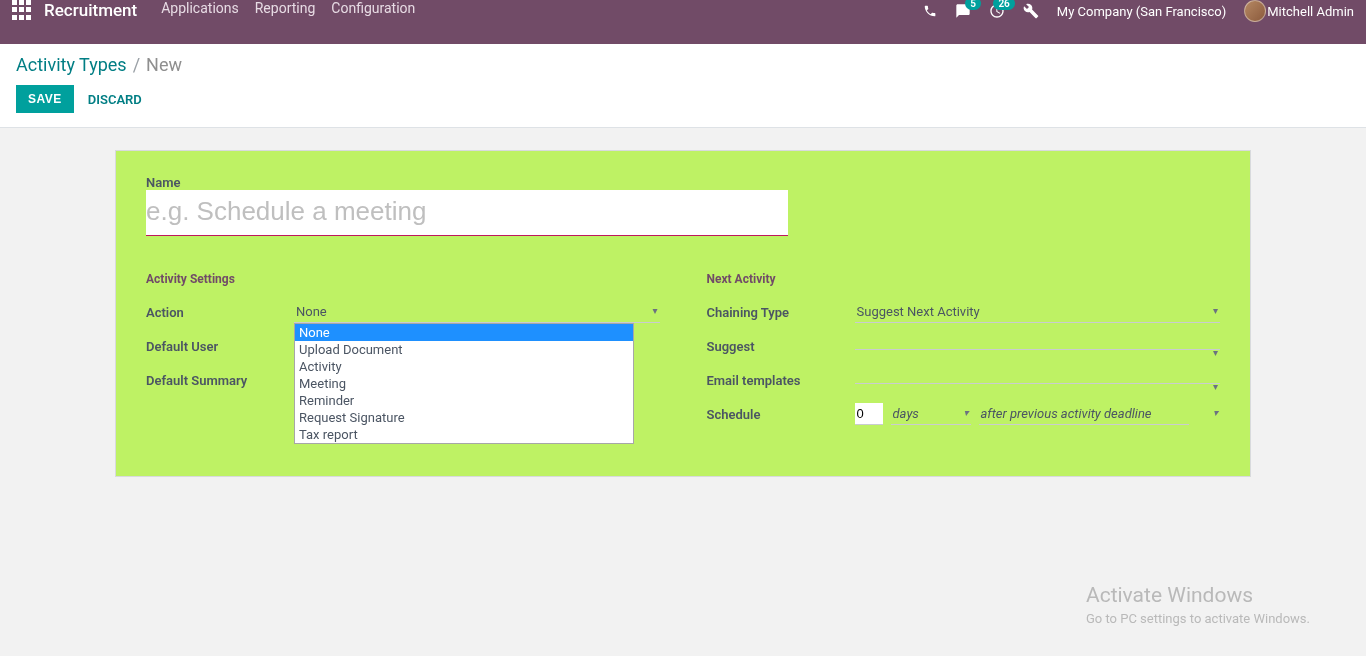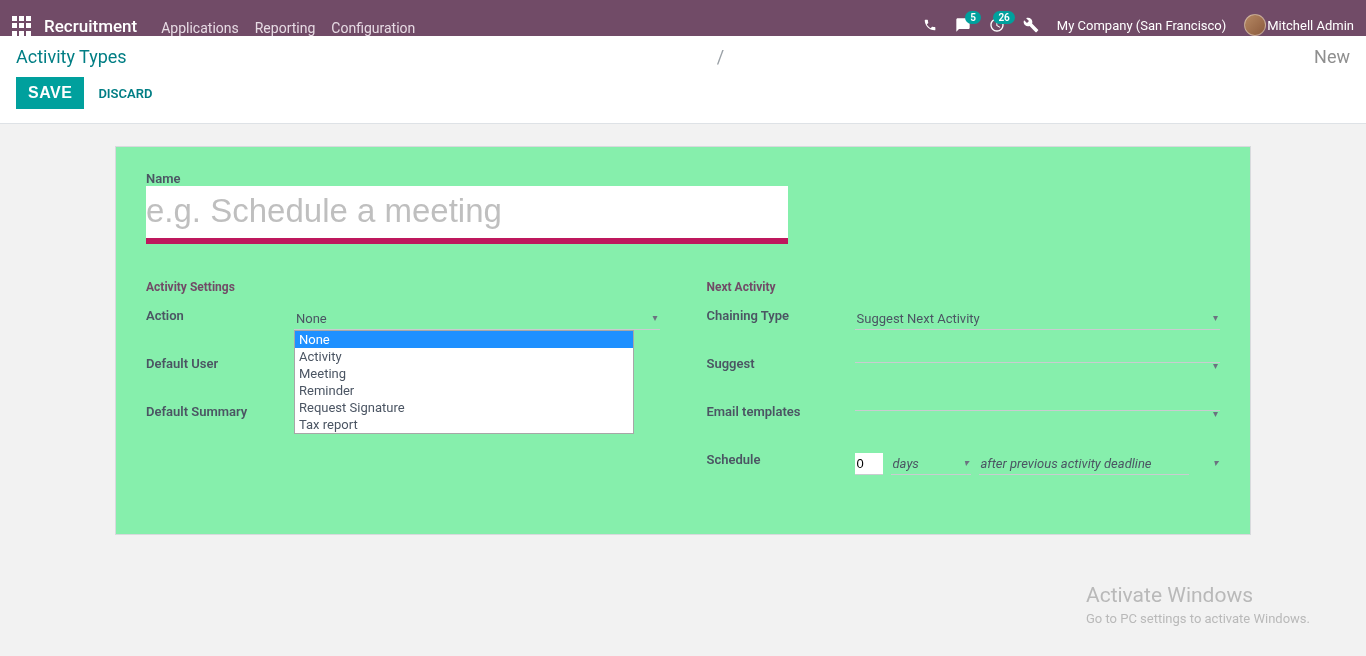--- a/index.html
+++ b/index.html
@@ -1,53 +1,53 @@
 <!DOCTYPE html>
 <html><head>
 <meta charset="utf-8">
 <style>
   * { box-sizing: border-box; margin: 0; padding: 0; }
   body { font-family: -apple-system, BlinkMacSystemFont, "Segoe UI", Roboto, Helvetica, Arial, sans-serif; font-size: 13px; background: #f2f2f2; color: #374151; width: 1366px; height: 656px; overflow: hidden; position: relative; }
 
   
-  .topnav { background: #714b67; height: 36px; display: flex; align-items: flex-end; color: #fff; padding: 0 12px; }
+  .topnav { background: #714b67; height: 44px; display: flex; align-items: flex-start; color: #fff; padding: 0 12px; }
   .apps-icon { width: 20px; height: 20px; display: inline-flex; flex-wrap: wrap; gap: 2px; margin-right: 12px; cursor: pointer; }
   .apps-icon span { width: 5px; height: 5px; background: #fff; }
   .brand { font-size: 17px; font-weight: 500; margin-right: 24px; }
   .nav-links { display: flex; gap: 16px; }
   .nav-links a { color: #e7dbe4; text-decoration: none; font-size: 14px; cursor: pointer; }
   .nav-right { margin-left: auto; display: flex; align-items: center; gap: 18px; }
   .icon-btn { color: #fff; cursor: pointer; display: flex; align-items: center; position: relative; }
   .badge { position: absolute; top: -6px; right: -10px; background: #00a09d; color: #fff; font-size: 10px; padding: 1px 5px; border-radius: 8px; font-weight: 600; }
   .company { font-size: 13px; color: #fff; cursor: pointer; }
   .user { display: flex; align-items: center; gap: 1px; cursor: pointer; }
   .avatar { width: 22px; height: 22px; border-radius: 50%; background: linear-gradient(135deg,#b58863,#8b5a3c); border:1px solid rgba(255,255,255,.4); }
 
   
   .header-area { background: #fff; padding: 10px 16px 14px; border-bottom: 1px solid #dee2e6; }
-  .breadcrumb { font-size: 18px; color: #017e84; display: flex; gap: 6px; align-items: center; margin-bottom: 10px; justify-content: space-between; }
+  .breadcrumb { font-size: 18px; color: #017e84; display: flex; gap: 6px; align-items: center; margin-bottom: 10px; }
   .breadcrumb .sep { color: #9aa0a6; }
   .breadcrumb .current { color: #8f8f8f; }
   .actions { display: flex; gap: 14px; align-items: center; }
-  .btn-primary { background: #00a09d; color: #fff; border: none; padding: 7px 12px; font-weight: 700; font-size: 16px; letter-spacing: .5px; cursor: pointer; }
+  .btn-primary { background: #00a09d; color: #fff; border: none; padding: 7px 12px; font-weight: 700; font-size: 12px; letter-spacing: .5px; cursor: pointer; }
   .btn-link { color: #017e84; font-weight: 600; font-size: 13px; cursor: pointer; }
 
   
   .sheet-wrap { padding: 22px 0; display: flex; justify-content: center; }
-  .sheet { background: #86efac; border: 1px solid #d8dadd; width: 1136px; padding: 24px 30px 34px; }
+  .sheet { background: #bef264; border: 1px solid #d8dadd; width: 1136px; padding: 24px 30px 34px; }
   .field-label { font-size: 13px; color: #6b7280; margin-bottom: 2px; }
   .field-label.name-label { font-weight: 600; color: #4b5563; margin-bottom: 0; }
-  .name-input { width: 642px; border: none; border-bottom: 6px solid #be185d; font-size: 33px; padding: 6px 0 8px; color: #999; outline: none; }
+  .name-input { width: 642px; border: none; border-bottom: 1px solid #be185d; font-size: 26px; padding: 6px 0 8px; color: #999; outline: none; }
   .name-input::placeholder { color: #bfbfbf; }
 
   .cols { display: flex; gap: 47px; margin-top: 36px; }
   .col { flex: 1; }
   .section-title { font-size: 12px; font-weight: 700; color: #714b67; margin-bottom: 14px; }
 
-  .row { display: flex; margin-bottom: 24px; min-height: 24px; }
+  .row { display: flex; align-items: center; margin-bottom: 10px; min-height: 24px; }
   .row .lbl { width: 148px; font-size: 13px; color: #4b5563; font-weight: 600; }
   .row .control { flex: 1; position: relative; }
   .sel { width: 100%; border: none; border-bottom: 1px solid #c9ccd0; font-size: 13px; padding: 3px 18px 3px 2px; color: #4b5563; background: transparent; cursor: pointer; }
   .sel-caret { position: absolute; right: 2px; top: 4px; font-size: 10px; color: #6b7280; pointer-events: none; }
   .num-input { width: 28px; border: none; border-bottom: 1px solid #c9ccd0; font-size: 13px; padding: 3px 2px; text-align: left; }
 
   
   .dropdown { position: absolute; left: 0; top: 22px; width: 340px; background: #fff; border: 1px solid #a7a7a7; z-index: 100; }
   .dropdown .opt { padding: 1px 4px; font-size: 13px; color: #4b5563; cursor: pointer; }
   .dropdown .opt.selected { background: #1e90ff; color: #fff; }
@@ -135,20 +135,21 @@
         <div class="section-title">Activity Settings</div>
 
         <div class="row">
           <div class="lbl">Action</div>
           <div class="control" style="position:relative;">
             <div class="sel">None</div>
             <span class="sel-caret">▾</span>
 
             <div class="dropdown">
               <div class="opt selected">None</div>
+              <div class="opt">Upload Document</div>
               <div class="opt">Activity</div>
               <div class="opt">Meeting</div>
               <div class="opt">Reminder</div>
               <div class="opt">Request Signature</div>
               <div class="opt">Tax report</div>
             </div>
           </div>
         </div>
 
         <div class="row">

